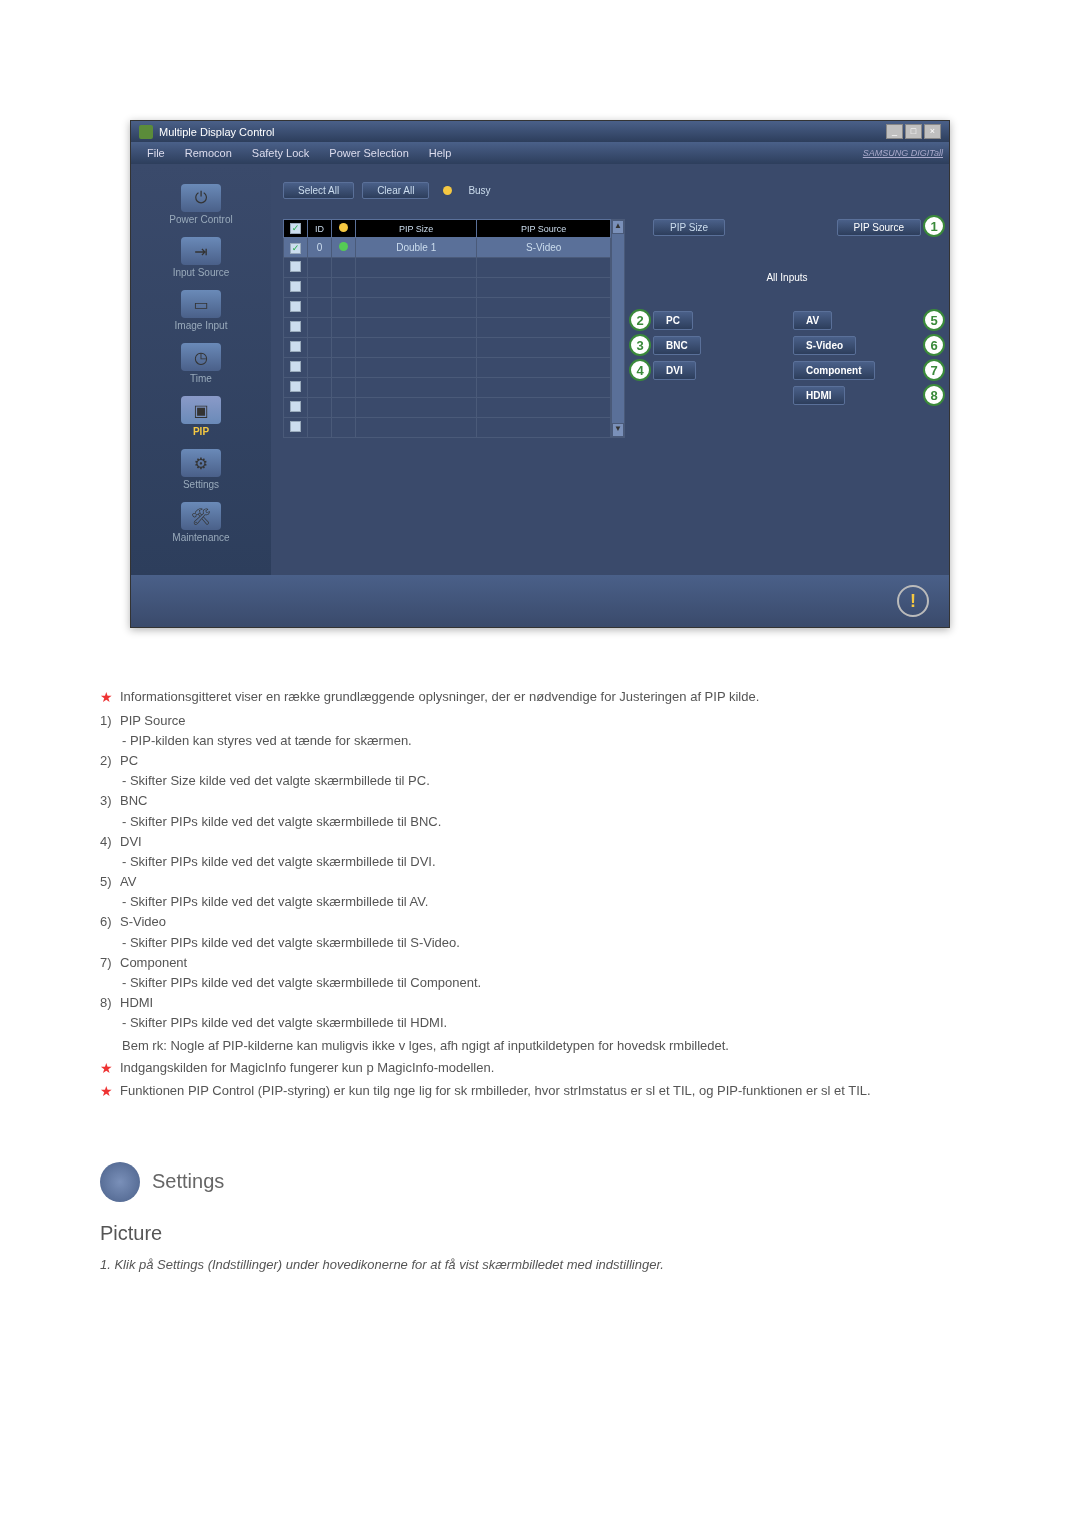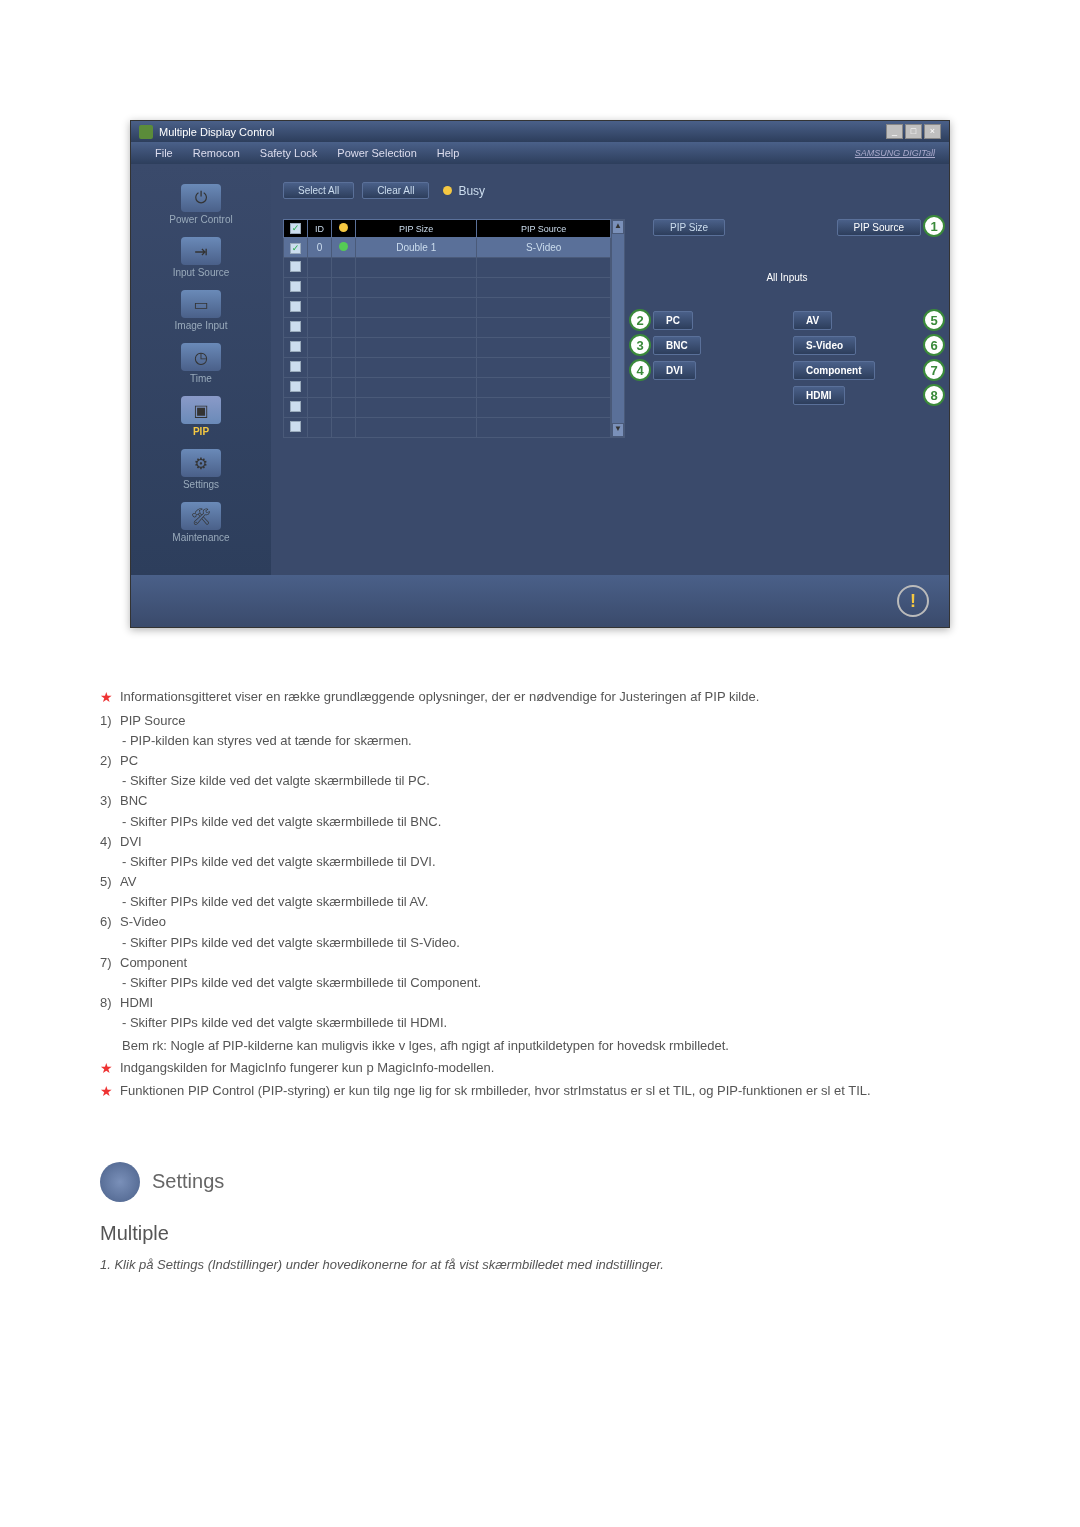--- a/index.html
+++ b/index.html
@@ -44,21 +44,21 @@
       border: 1px solid #888;
       font-size: 9px;
       text-align: center;
       line-height: 13px;
       cursor: pointer;
     }
     
     .menubar {
       background: linear-gradient(to bottom, #4a6089, #2d3e5c);
       display: flex;
-      padding: 3px 14px;
+      padding: 3px 6px;
       font-size: 11px;
       color: #dde;
       align-items: center;
       justify-content: center;
     }
     .menubar-item {
       padding: 2px 10px;
       cursor: pointer;
     }
     .menubar-logo {
@@ -120,22 +120,22 @@
       color: #cde;
       border: 1px solid #5a7099;
       padding: 2px 14px;
       font-size: 10px;
       border-radius: 2px;
       cursor: pointer;
     }
     .busy-indicator {
       display: flex;
       align-items: center;
-      gap: 6px;
-      font-size: 12px;
+      gap: 16px;
+      font-size: 10px;
       color: #cde;
       margin-left: 6px;
     }
     .busy-dot {
       width: 9px;
       height: 9px;
       background: #f5c842;
       border-radius: 50%;
     }
     
@@ -617,14 +617,14 @@
     <span class="star">★</span>
     <span>Funktionen PIP Control (PIP-styring) er kun tilg nge        lig for sk rmbilleder, hvor strImstatus er sl et TIL, og PIP-funktionen er sl et TIL.</span>
   </div>
 </div>
 
 <div class="section-heading">
   <div class="section-heading-icon"></div>
   <div class="section-heading-text">Settings</div>
 </div>
 
-<div class="subsection-heading">Multiple</div>
+<div class="subsection-heading">Picture</div>
 <div class="subsection-list">1. Klik på Settings (Indstillinger) under hovedikonerne for at få vist skærmbilledet med indstillinger.</div>
 
 </body></html>

